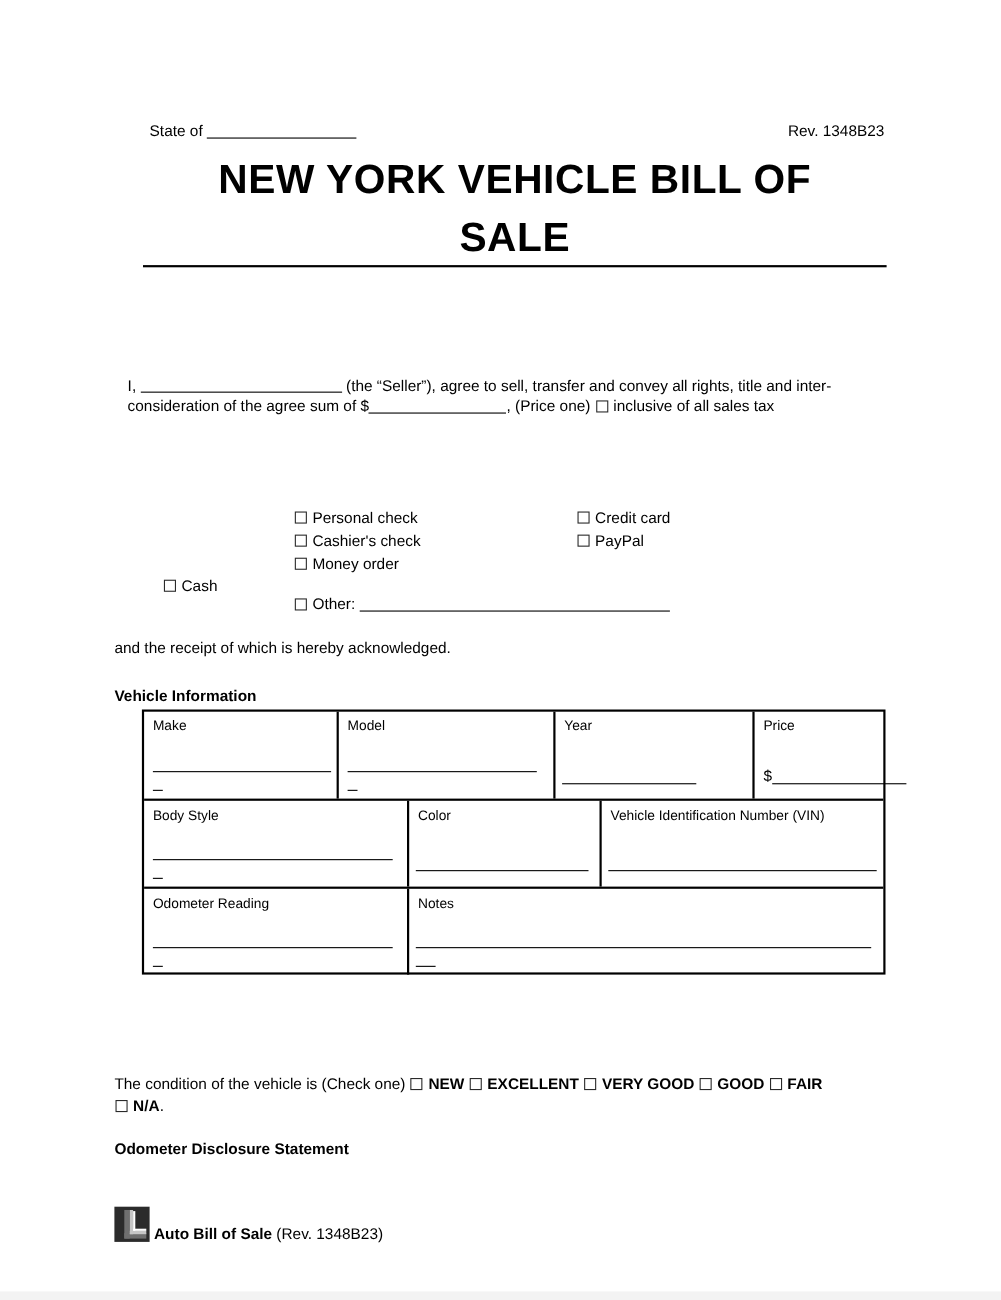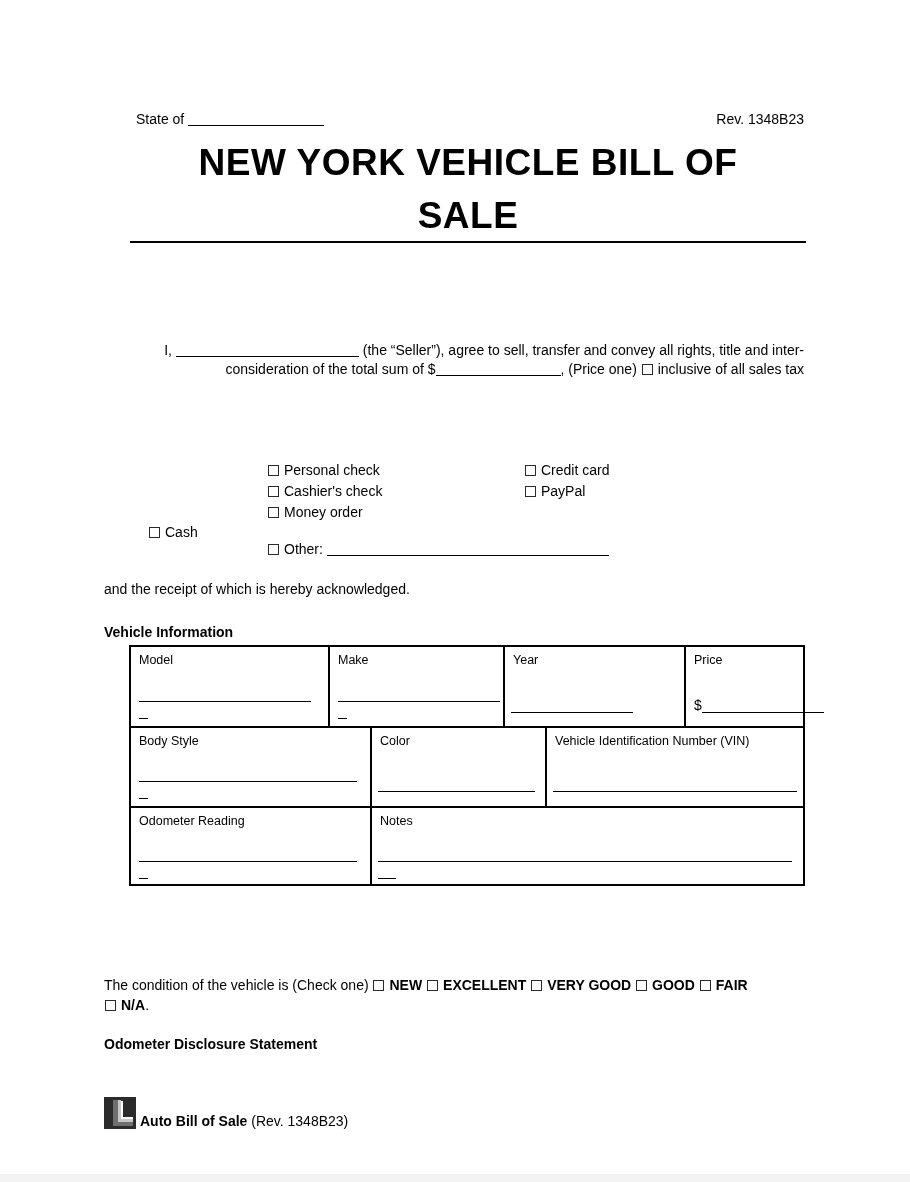--- a/index.html
+++ b/index.html
@@ -10,21 +10,21 @@
   .abs{position:absolute;}
   .t14{font-size:14px;line-height:19px;}
   
   #stateOf{left:136px;top:110px;}
   #revNo{right:106px;top:110px;}
   
   #titleBlock{left:130px;top:136px;width:676px;text-align:center;font-weight:bold;
     font-size:37px;line-height:53px;letter-spacing:.5px;}
   #titleRule{left:130px;top:241px;width:676px;height:2px;background:#000;}
   
-  #intro{left:96px;top:341px;width:708px;text-align:right;}
+  #intro{left:116px;top:341px;width:708px;}
   #intro .line{height:19px;white-space:nowrap;}
   #intro .line4{margin-top:2px;}
   
   .blank{display:inline-block;height:12px;border-bottom:1.3px solid #000;vertical-align:-2px;}
   .cb{display:inline-block;width:9px;height:9px;border:1.2px solid #2a2a2a;
       margin:0 5px 0 1px;vertical-align:-0.5px;background:#fff;}
   
   .payItem{position:absolute;font-size:14px;line-height:19px;white-space:nowrap;}
   
   #receiptLine{left:104px;top:580px;}
@@ -65,21 +65,21 @@
   <div class="abs t14" id="revNo">Rev. 1348B23</div>
 
   <div class="abs" id="titleBlock">
     <div>NEW YORK VEHICLE BILL OF</div>
     <div>SALE</div>
   </div>
   <div class="abs" id="titleRule"></div>
 
   <div class="abs t14" id="intro">
     <div class="line"><span>I, </span><span class="blank" style="width: 183px;"></span><span> (the “Seller”), agree to sell, transfer and convey all rights, title and inter-</span></div>
-    <div class="line"><span>consideration of the total sum of $</span><span class="blank" style="width: 125px;"></span><span>, (Price one) </span><span class="cb"></span><span>inclusive of all sales tax</span></div>
+    <div class="line"><span>consideration of the agree sum of $</span><span class="blank" style="width: 125px;"></span><span>, (Price one) </span><span class="cb"></span><span>inclusive of all sales tax</span></div>
   </div>
 
   <div class="payItem" style="left:267px;top:461px;">
     <span class="cb"></span><span>Personal check</span>
   </div>
   <div class="payItem" style="left:267px;top:482px;">
     <span class="cb"></span><span>Cashier's check</span>
   </div>
   <div class="payItem" style="left:267px;top:503px;">
     <span class="cb"></span><span>Money order</span>
@@ -94,28 +94,28 @@
     <span class="cb"></span><span>PayPal</span>
   </div>
   <div class="payItem" style="left:267px;top:540px;"><span class="cb"></span><span>Other: </span><span class="blank" style="width: 282px;"></span></div>
 
   <div class="abs t14" id="receiptLine">and the receipt of which is hereby acknowledged.</div>
 
   <div class="abs t14" id="vehInfoHead">Vehicle Information</div>
 
   <div class="abs" id="vehTable">
     <div class="trow" style="height:79px;">
+      <div class="tcell" style="width:175px;">
+        <div class="cellLabel">Make</div>
+        <div class="fline" style="left:8px;width:162px;bottom:24px;"></div>
+        <div class="wrapTick" style="bottom:7px;"></div>
+      </div>
       <div class="tcell" style="width:197px;">
         <div class="cellLabel">Model</div>
         <div class="fline" style="left:8px;width:172px;bottom:24px;"></div>
-        <div class="wrapTick" style="bottom:7px;"></div>
-      </div>
-      <div class="tcell" style="width:175px;">
-        <div class="cellLabel">Make</div>
-        <div class="fline" style="left:8px;width:162px;bottom:24px;"></div>
         <div class="wrapTick" style="bottom:7px;"></div>
       </div>
       <div class="tcell" style="width:136px;">
         <div class="cellLabel">Year</div>
         <div class="fline" style="left:6px;width:122px;bottom:13px;"></div>
       </div>
       <div class="tcell" style="flex:1;margin-left:45px;">
         <div class="cellLabel">Price</div>
         <div class="priceRow">
           <span>$</span>

